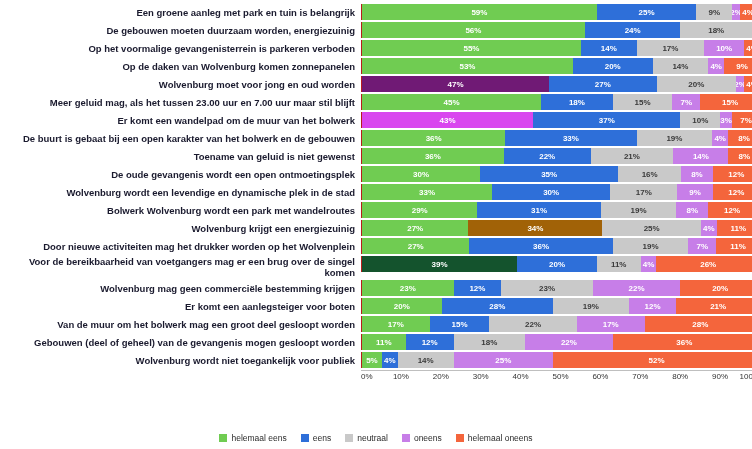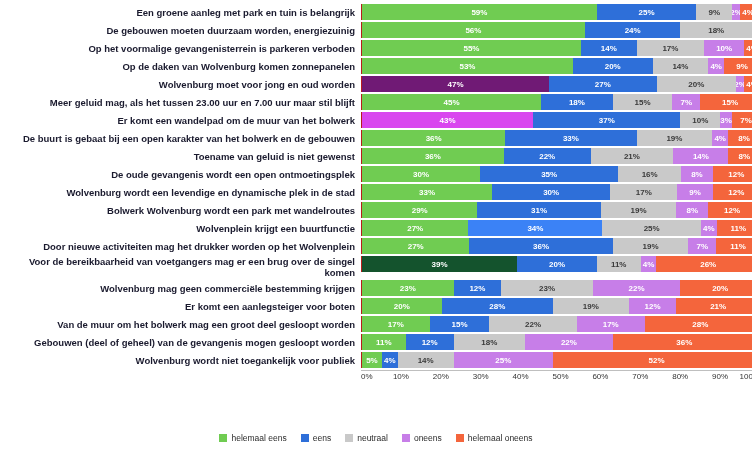--- a/index.html
+++ b/index.html
@@ -359,26 +359,26 @@
             </div>
             <div class="seg" style="width: 8%; background: rgb(199, 126, 232);">
               <span>8%</span>
             </div>
             <div class="seg" style="width: 12%; background: rgb(244, 101, 60);">
               <span>12%</span>
             </div>
           </div>
         </div>
         <div class="row">
-          <div class="row-label">Wolvenplein krijgt een buurtfunctie</div>
+          <div class="row-label">Wolvenburg krijgt een energiezuinig</div>
           <div class="row-bars">
             <div class="seg" style="width: 27%; background: rgb(112, 204, 82);">
               <span>27%</span>
             </div>
-            <div class="seg" style="width: 34%; background: #3b82f6;">
+            <div class="seg" style="width: 34%; background: #a16207;">
               <span>34%</span>
             </div>
             <div class="seg neutraal" style="width: 25%; background: rgb(201, 201, 201);">
               <span>25%</span>
             </div>
             <div class="seg" style="width: 4%; background: rgb(199, 126, 232);">
               <span>4%</span>
             </div>
             <div class="seg" style="width: 11%; background: rgb(244, 101, 60);">
               <span>11%</span>

